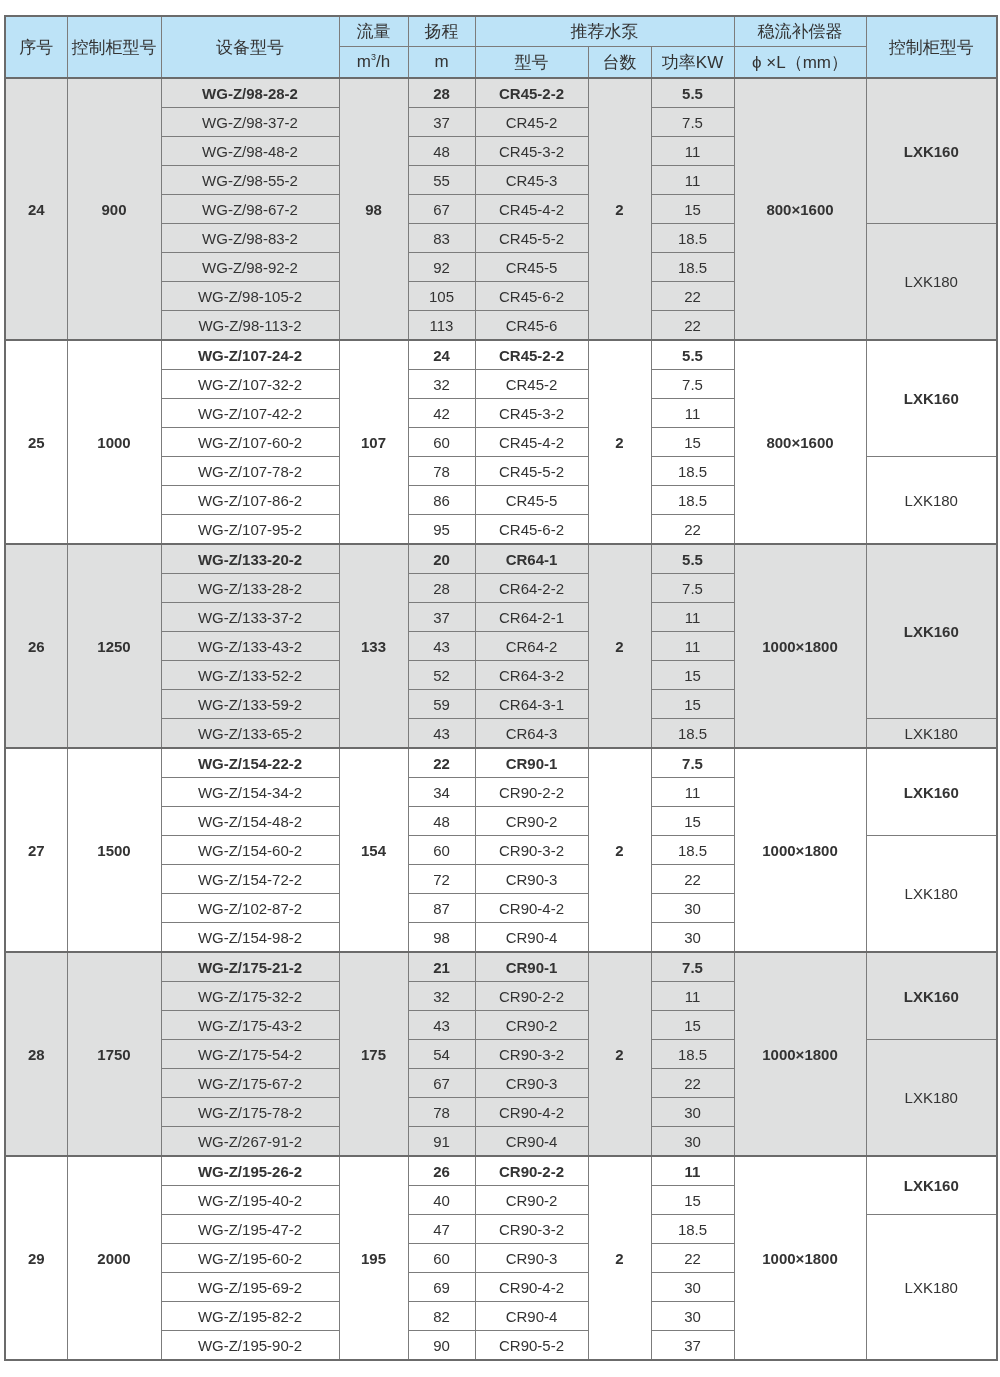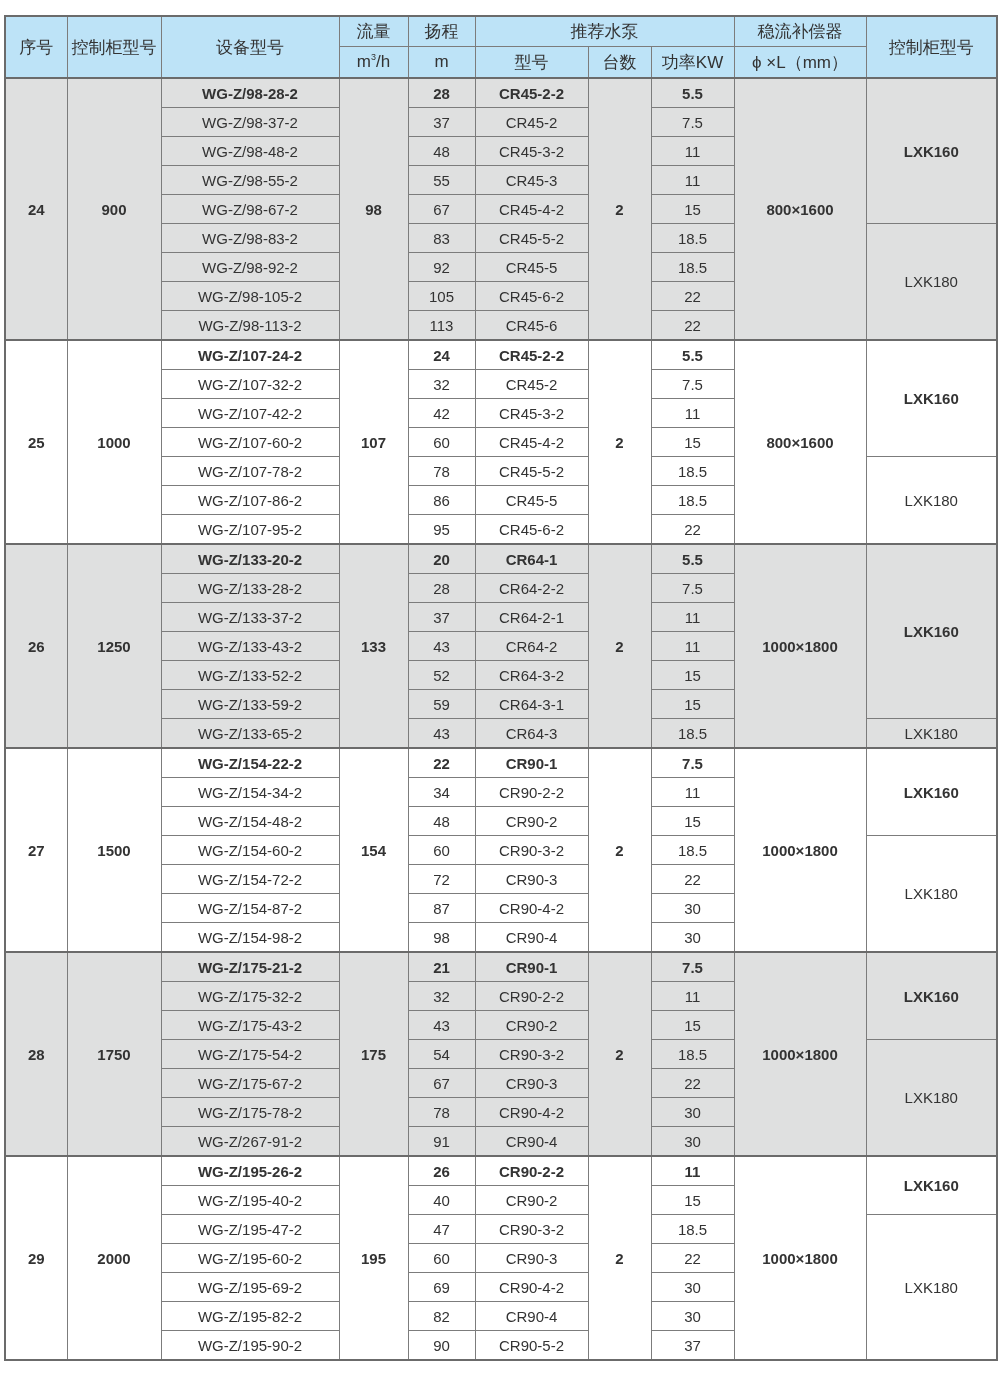--- a/index.html
+++ b/index.html
@@ -242,21 +242,21 @@
         <td>18.5</td>
         <td rowspan="4">LXK180</td>
       </tr>
       <tr class="g-white">
         <td>WG-Z/154-72-2</td>
         <td>72</td>
         <td>CR90-3</td>
         <td>22</td>
       </tr>
       <tr class="g-white">
-        <td>WG-Z/154-87-2</td>
+        <td>WG-Z/102-87-2</td>
         <td>87</td>
         <td>CR90-4-2</td>
         <td>30</td>
       </tr>
       <tr class="g-white">
         <td>WG-Z/154-98-2</td>
         <td>98</td>
         <td>CR90-4</td>
         <td>30</td>
       </tr>

